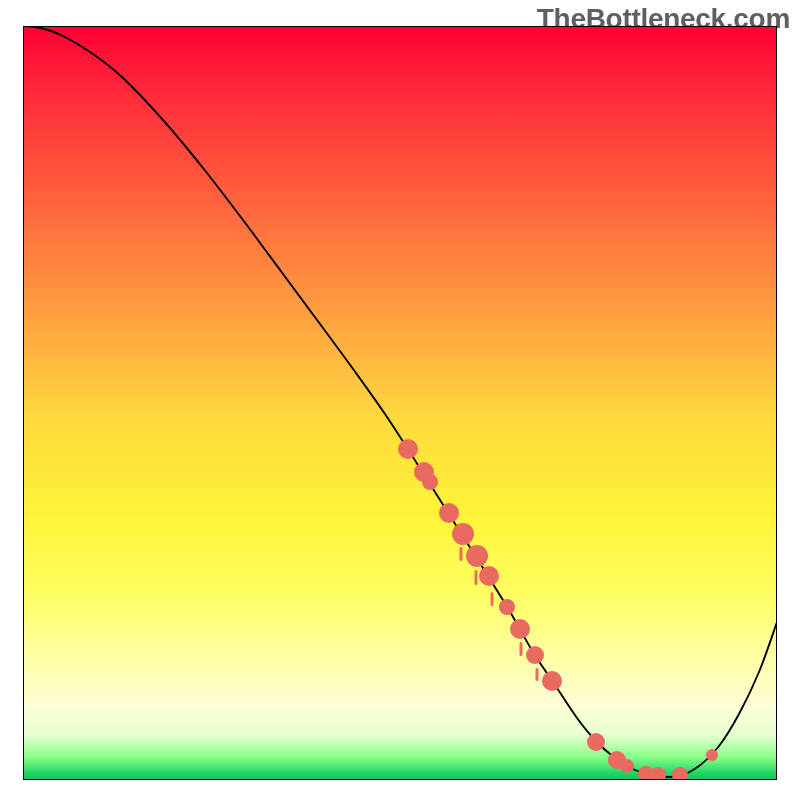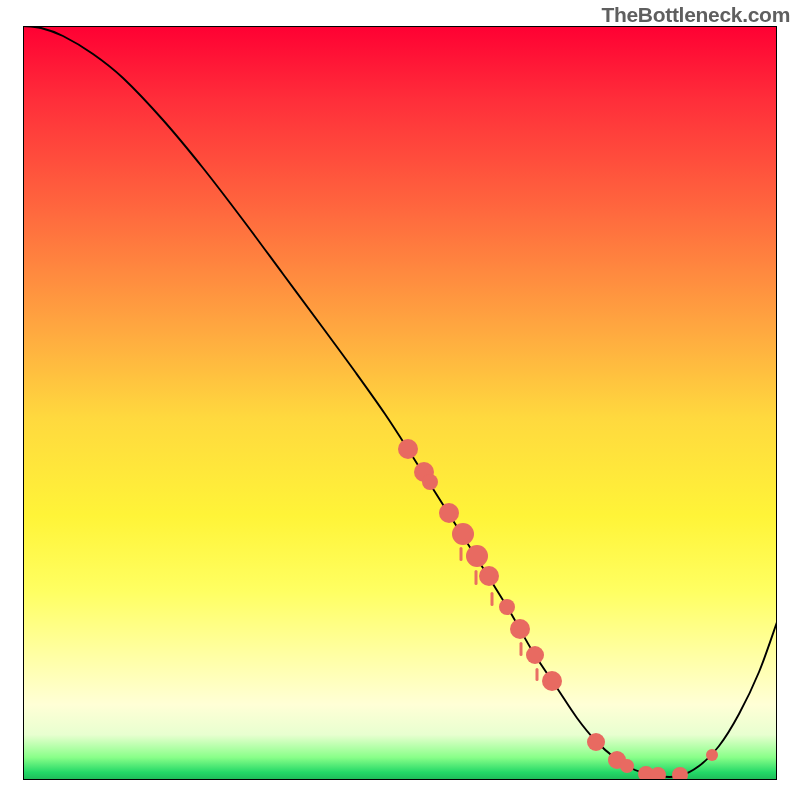--- a/index.html
+++ b/index.html
@@ -12,21 +12,21 @@
   }
   .container {
     position: relative;
     width: 800px;
     height: 800px;
   }
   .watermark {
     position: absolute;
     top: 3px;
     right: 10px;
-    font-size: 21px;
+    font-size: 28px;
     font-weight: 600;
     color: #5f5f5f;
     letter-spacing: -0.3px;
   }
   .plot {
     position: absolute;
     left: 23px;
     top: 26px;
     width: 754px;
     height: 754px;

